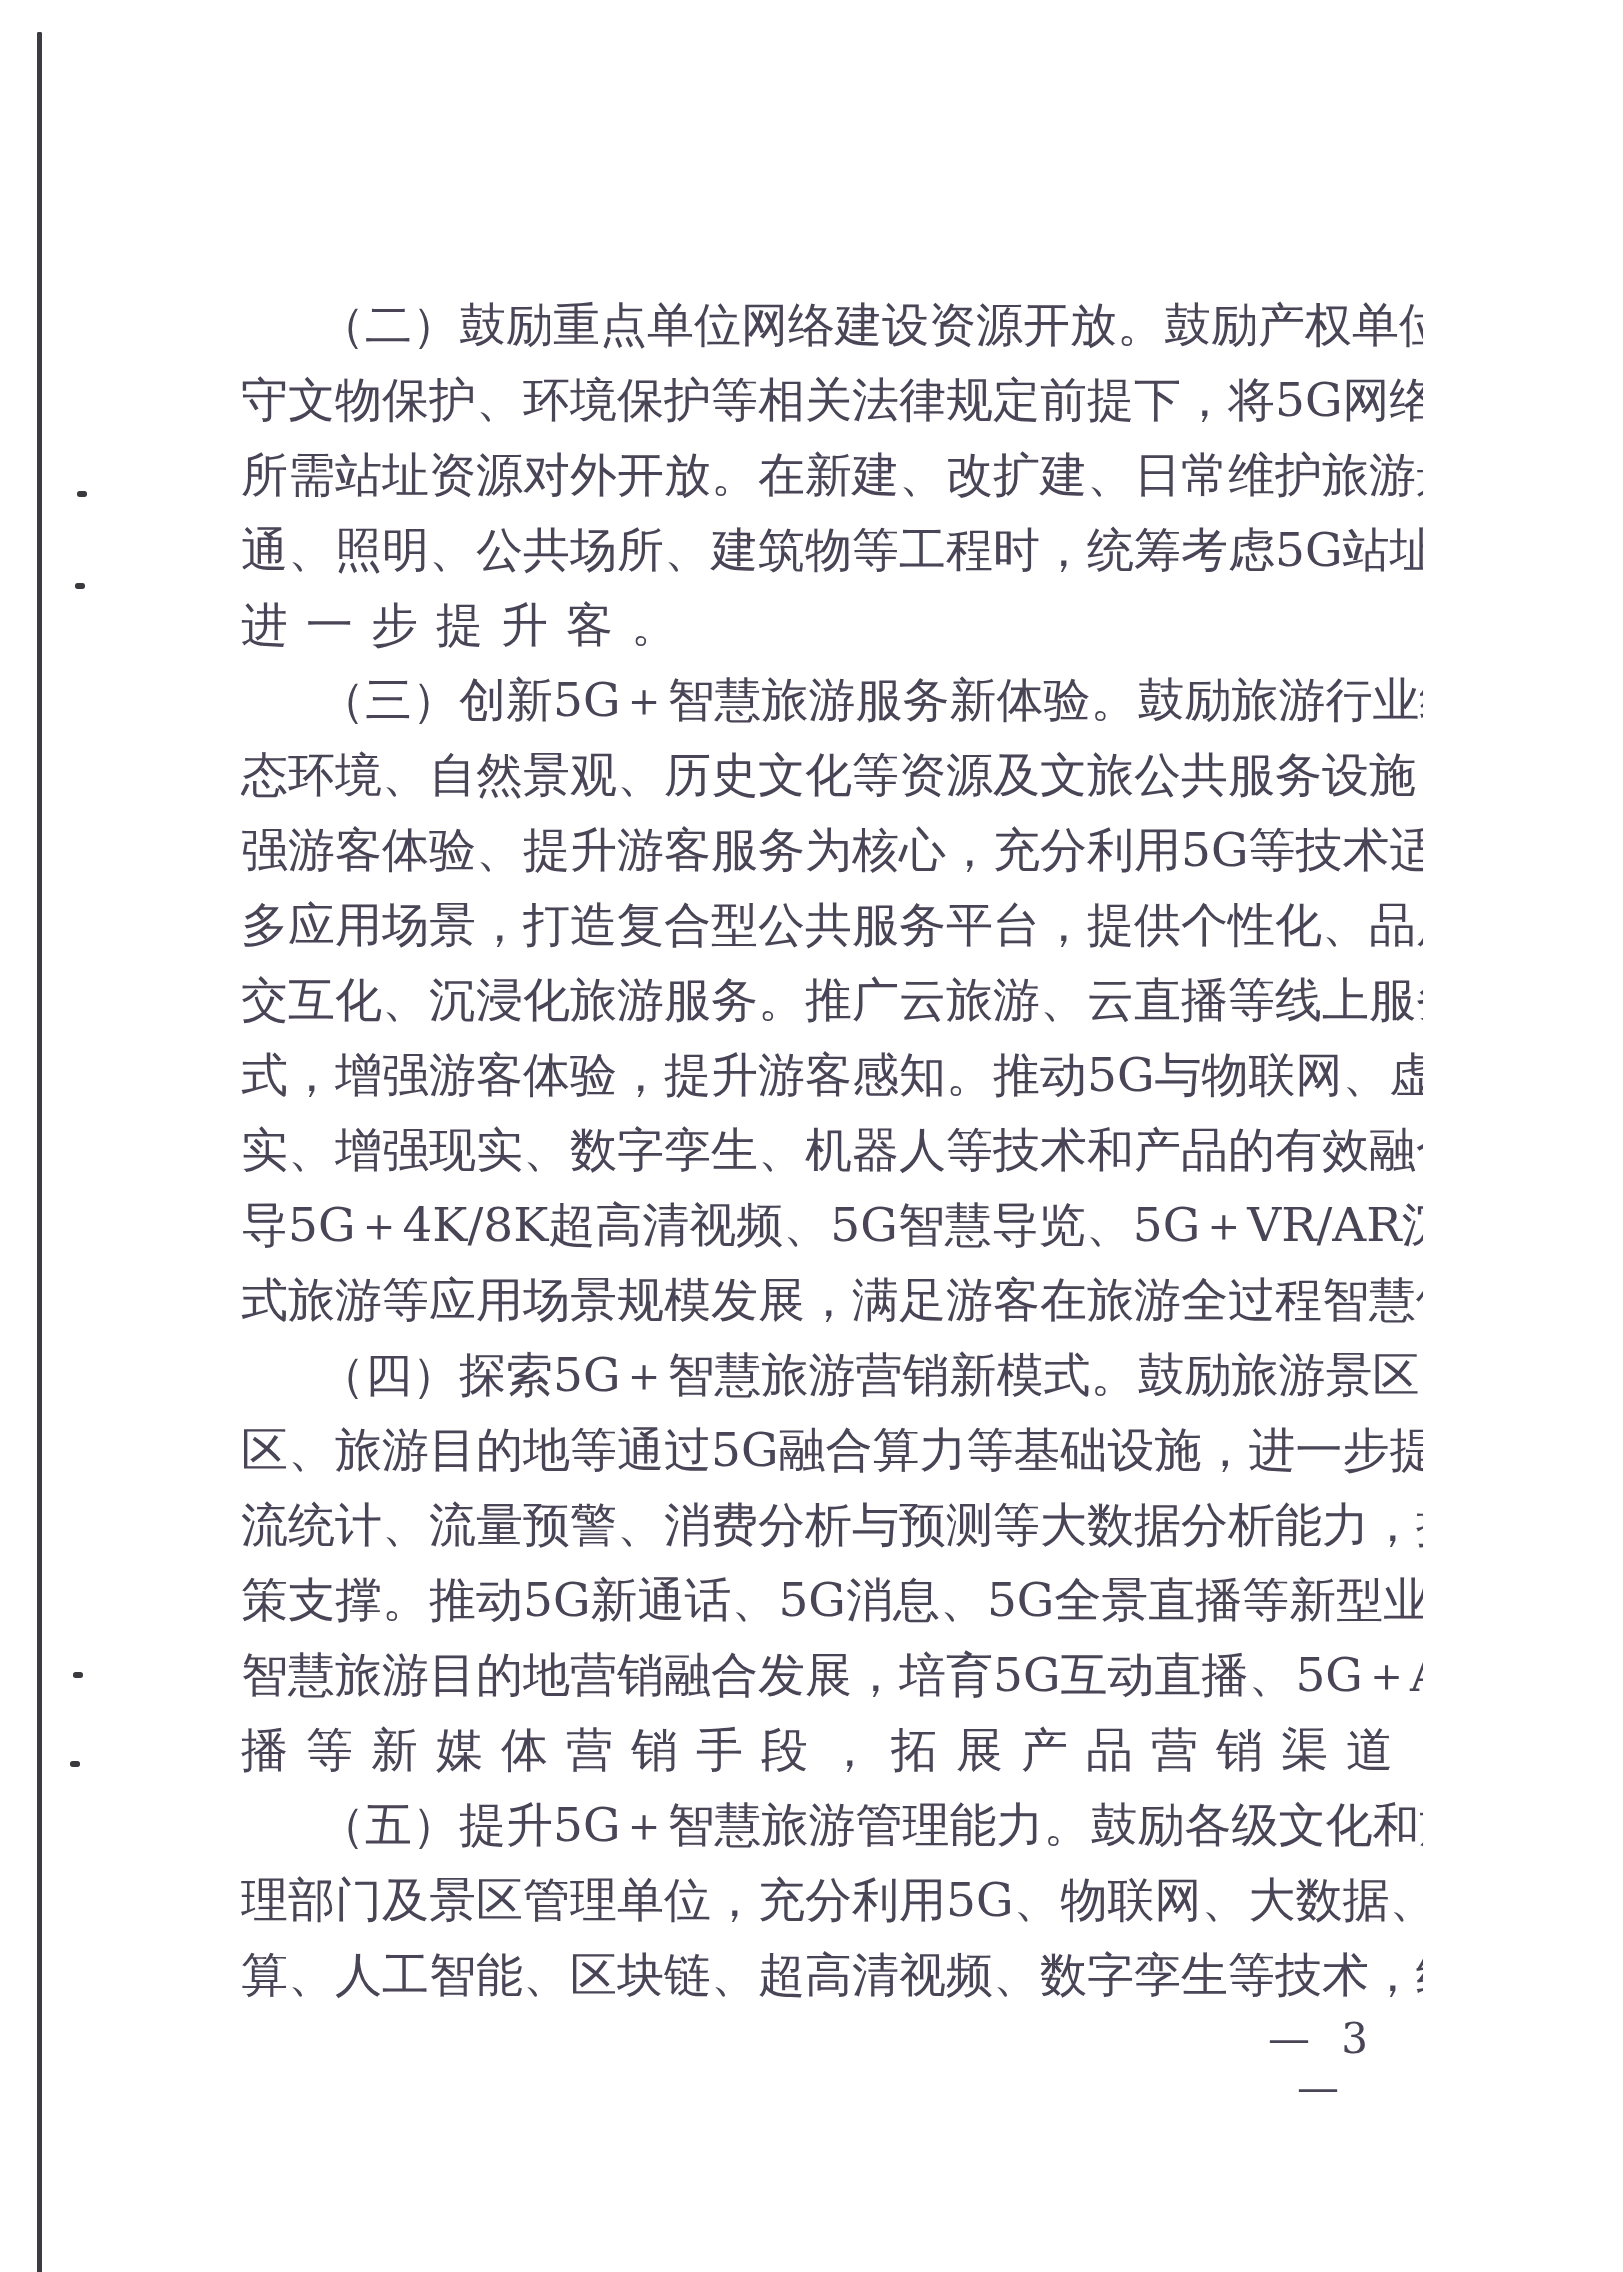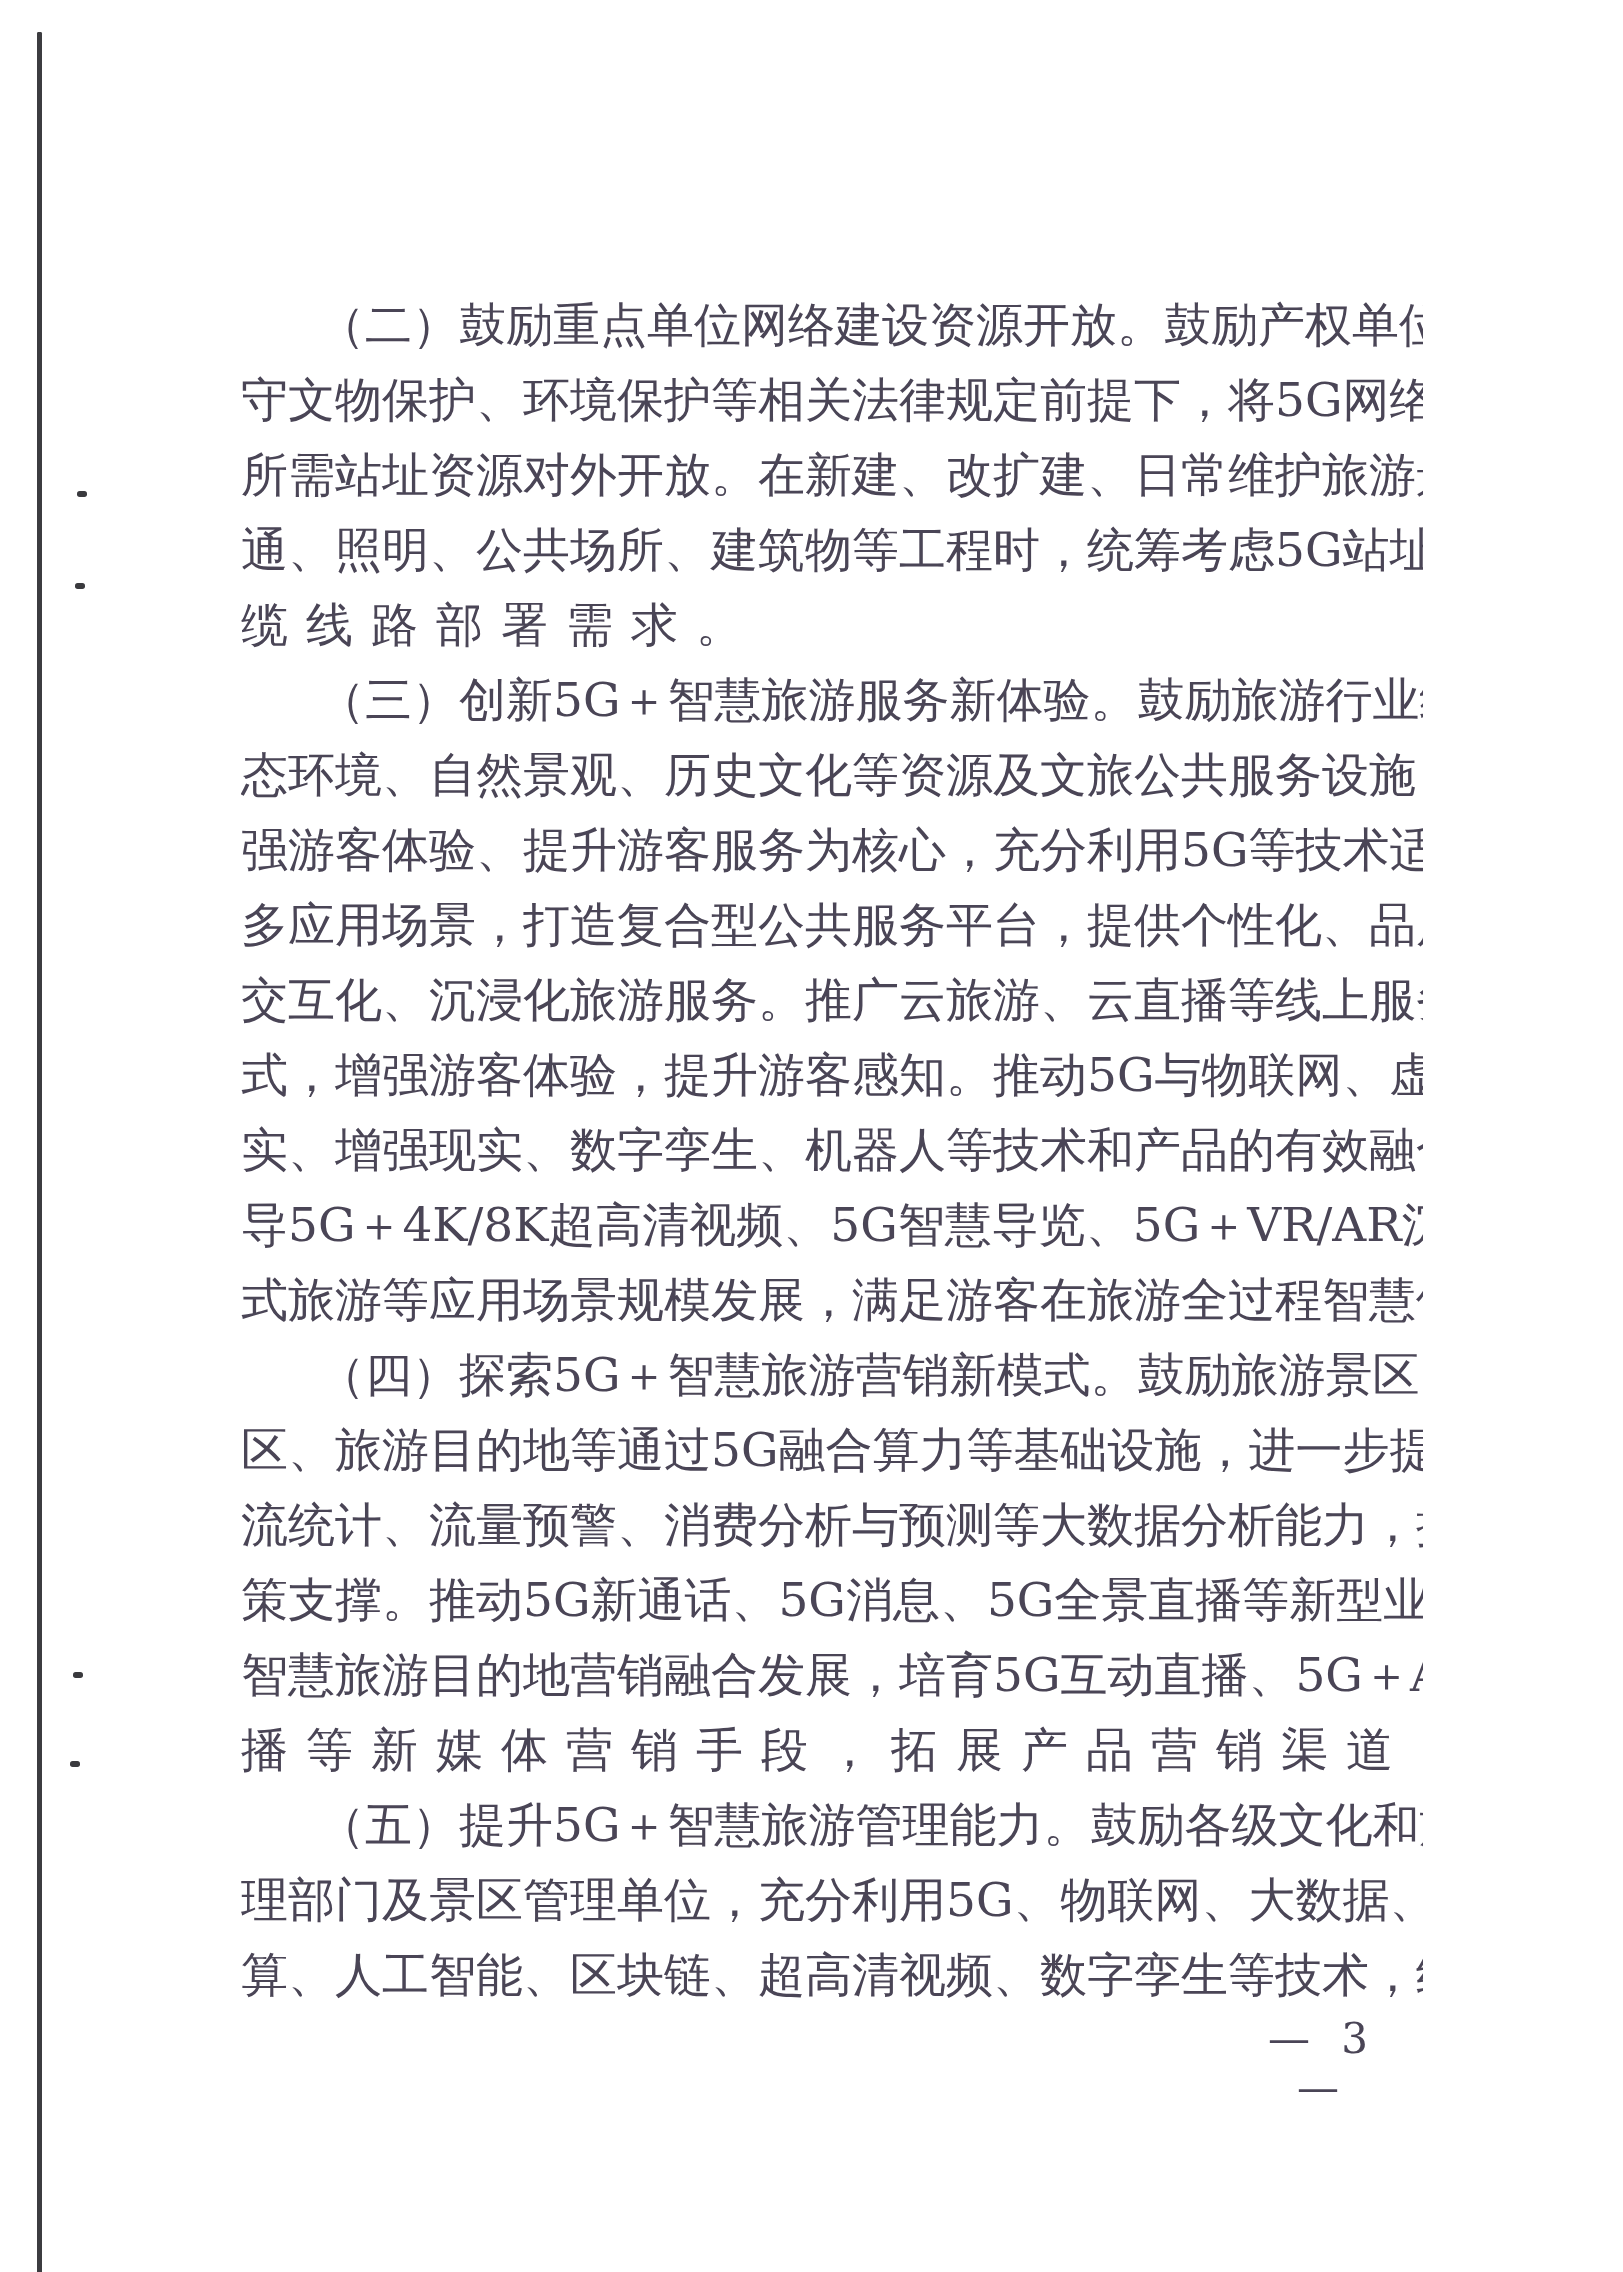--- a/index.html
+++ b/index.html
@@ -73,21 +73,21 @@
 <div class="punch-mark" style="left:73px;top:1672px;"></div>
 <div class="punch-mark" style="left:70px;top:1761px;"></div>
 
 <div class="page-text">
 
   <div>
     <div class="line indent">（二）鼓励重点单位网络建设资源开放。鼓励产权单位在遵</div>
     <div class="line">守文物保护、环境保护等相关法律规定前提下，将5G网络建设</div>
     <div class="line">所需站址资源对外开放。在新建、改扩建、日常维护旅游景区交</div>
     <div class="line">通、照明、公共场所、建筑物等工程时，统筹考虑5G站址、光</div>
-    <div class="line last">缆线路部署需求。</div>
+    <div class="line last">进一步提升客。</div>
   </div>
 
   <div>
     <div class="line indent">（三）创新5G＋智慧旅游服务新体验。鼓励旅游行业结合生</div>
     <div class="line">态环境、自然景观、历史文化等资源及文旅公共服务设施，以增</div>
     <div class="line">强游客体验、提升游客服务为核心，充分利用5G等技术适配更</div>
     <div class="line">多应用场景，打造复合型公共服务平台，提供个性化、品质化、</div>
     <div class="line">交互化、沉浸化旅游服务。推广云旅游、云直播等线上服务模</div>
     <div class="line">式，增强游客体验，提升游客感知。推动5G与物联网、虚拟现</div>
     <div class="line">实、增强现实、数字孪生、机器人等技术和产品的有效融合，引</div>

